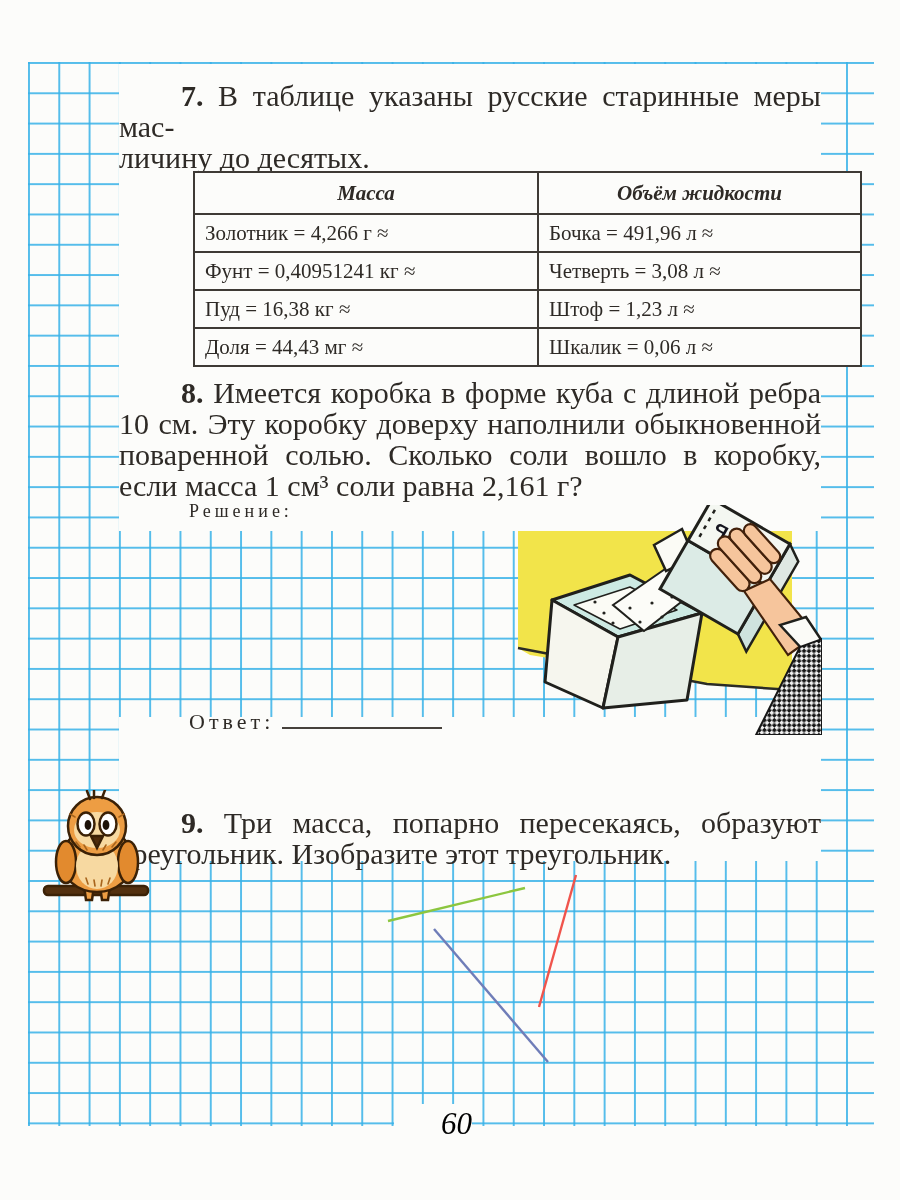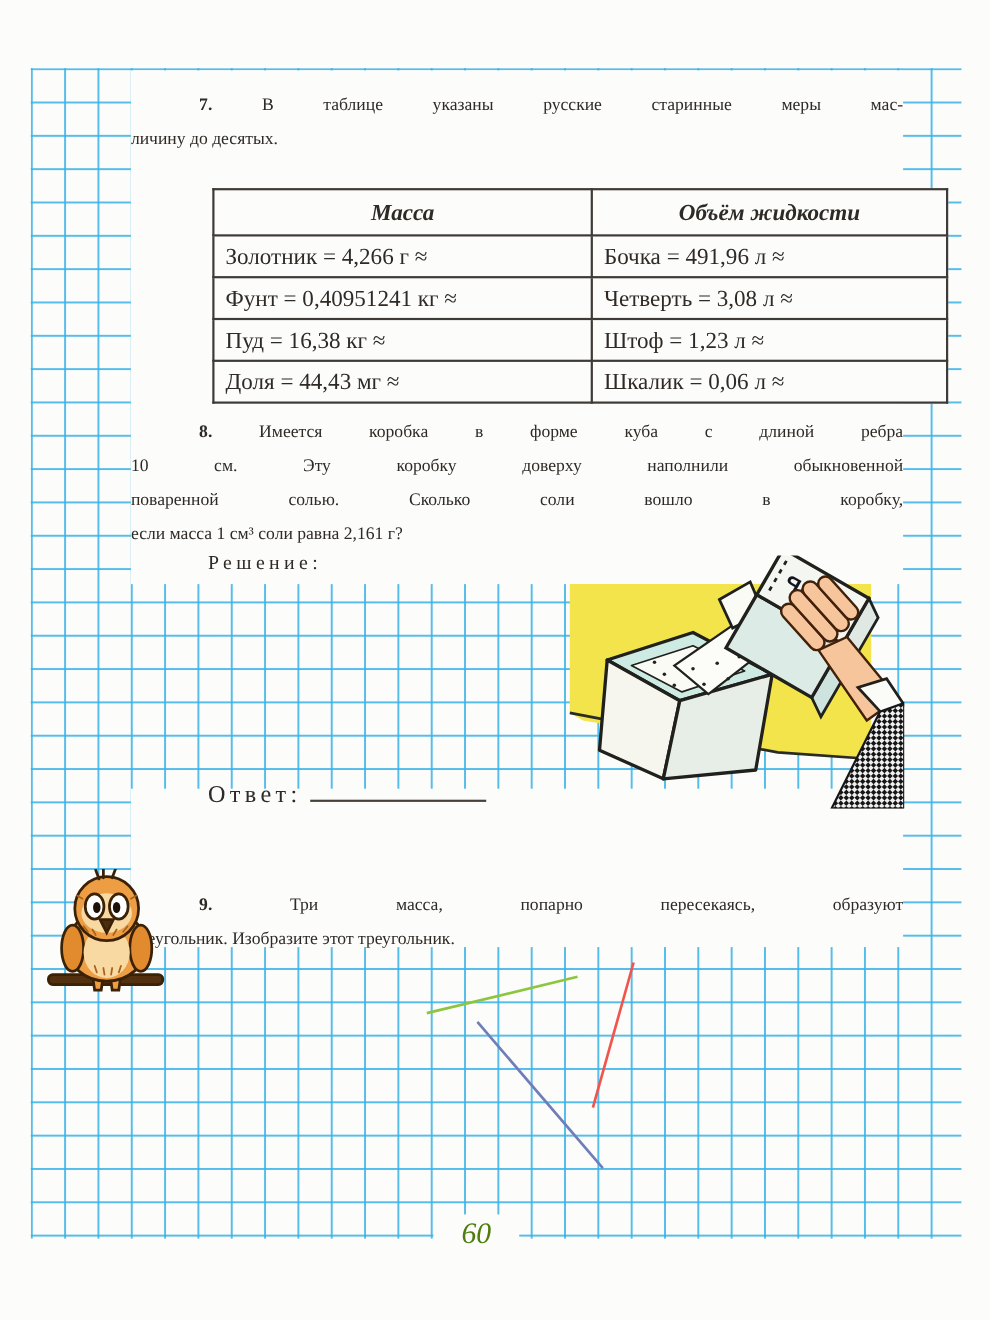--- a/index.html
+++ b/index.html
@@ -14,21 +14,21 @@
     background-image:
       linear-gradient(to right,  rgba(56,178,232,.85) 1.7px, transparent 1.7px),
       linear-gradient(to bottom, rgba(56,178,232,.85) 1.7px, transparent 1.7px);
     background-size:30.3px 30.3px;
   }
   .white-box { position:absolute; background:#fcfcfa; }
   #boxA { left:119px; top:64px;  width:702px; height:467px; }
   #boxB { left:119px; top:717px; width:702px; height:144px; }
   #boxC { left:394px; top:1104px; width:78px; height:44px; }
 
-  .para { position:absolute; left:119px; width:702px; font-size:16px; line-height:31px; }
+  .para { position:absolute; left:119px; width:702px; font-size:30px; line-height:31px; }
   .para .ln { text-align:justify; text-align-last:justify; }
   .para .ln.last { text-align-last:left; }
   .para .ln.first { text-indent:62px; }
   .para b.num { font-weight:bold; }
 
   #p7 { top:80px; }
   #p8 { top:377px; }
   #p9 { top:807px; }
 
   table.tbl {
@@ -50,22 +50,22 @@
   .answer-line {
     display:inline-block; width:160px; height:20px; margin-left:8px;
     border-bottom:2.5px solid #46413b;
   }
 
   #saltIllustration { position:absolute; left:512px; top:505px; width:310px; height:230px; }
   #owl { position:absolute; left:40px; top:790px; width:116px; height:120px; }
   #segments { position:absolute; left:0; top:0; width:900px; height:1200px; pointer-events:none; }
 
   #pageNumber {
-    position:absolute; left:394px; top:1106px; width:78px; text-align:center;
-    font-style:italic; font-size:27px; color:#4d7c0f;
+    position:absolute; left:394px; top:1106px; width:78px; text-align:right;
+    font-style:italic; font-size:31px; color:#000000;
   }
 </style>
 </head>
 <body>
 
 <div class="page">
 
   <div class="grid-layer"></div>
   <div class="white-box" id="boxA"></div>
   <div class="white-box" id="boxB"></div>

